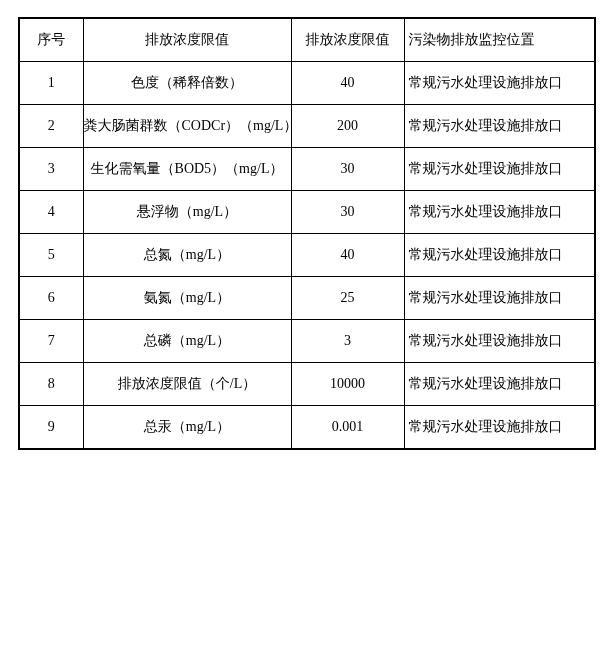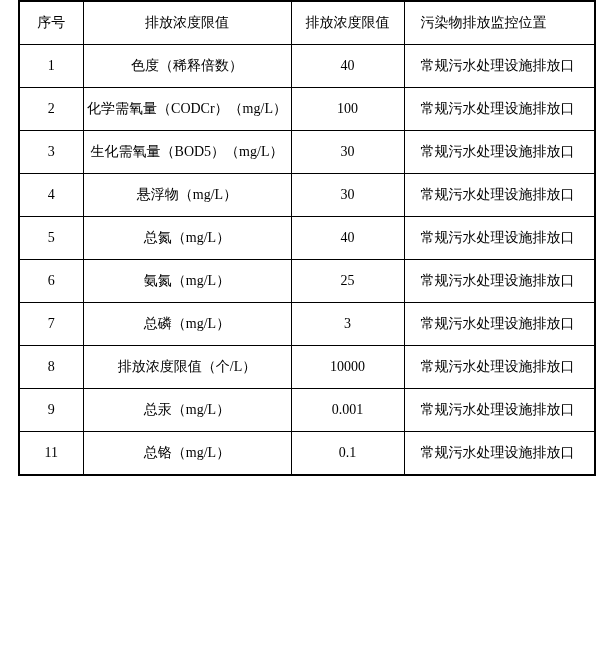--- a/index.html
+++ b/index.html
@@ -10,21 +10,21 @@
   body {
     width: 600px;
     height: 671px;
     position: relative;
     font-family: "Liberation Serif", "DejaVu Serif", serif;
     color: #000000;
   }
   .table-wrap {
     position: absolute;
     left: 18px;
-    top: 0;
+    top: 17px;
   }
   table.limits {
     border-collapse: collapse;
     table-layout: fixed;
     width: 576px;
     border: 2px solid #000000;
   }
   table.limits th,
   table.limits td {
     border: 1px solid #000000;
@@ -34,21 +34,21 @@
     text-align: center;
     vertical-align: middle;
     padding: 0;
     overflow: hidden;
     white-space: nowrap;
     background: #ffffff;
   }
   table.limits th.c-location,
   table.limits td.c-location {
     text-align: left;
-    padding-left: 16px;
+    padding-left: 4px;
     margin-left: 16px;
   }
   col.col-no       { width: 64px;  }
   col.col-pollutant{ width: 208px; }
   col.col-limit    { width: 113px; }
   col.col-location { width: 191px; }
 </style>
 </head>
 <body>
 
@@ -70,22 +70,22 @@
     </thead>
     <tbody>
         <tr>
           <td class="c-no">1</td>
           <td class="c-pollutant">色度（稀释倍数）</td>
           <td class="c-limit">40</td>
           <td class="c-location">常规污水处理设施排放口</td>
         </tr>
         <tr>
           <td class="c-no">2</td>
-          <td class="c-pollutant">化学需氧量（CODCr）（mg/L）</td>
-          <td class="c-limit">100</td>
+          <td class="c-pollutant">粪大肠菌群数（CODCr）（mg/L）</td>
+          <td class="c-limit">200</td>
           <td class="c-location">常规污水处理设施排放口</td>
         </tr>
         <tr>
           <td class="c-no">3</td>
           <td class="c-pollutant">生化需氧量（BOD5）（mg/L）</td>
           <td class="c-limit">30</td>
           <td class="c-location">常规污水处理设施排放口</td>
         </tr>
         <tr>
           <td class="c-no">4</td>
@@ -116,21 +116,15 @@
           <td class="c-pollutant">排放浓度限值（个/L）</td>
           <td class="c-limit">10000</td>
           <td class="c-location">常规污水处理设施排放口</td>
         </tr>
         <tr>
           <td class="c-no">9</td>
           <td class="c-pollutant">总汞（mg/L）</td>
           <td class="c-limit">0.001</td>
           <td class="c-location">常规污水处理设施排放口</td>
         </tr>
-        <tr>
-          <td class="c-no">11</td>
-          <td class="c-pollutant">总铬（mg/L）</td>
-          <td class="c-limit">0.1</td>
-          <td class="c-location">常规污水处理设施排放口</td>
-        </tr>
       </tbody>
   </table>
 </div>
 
 </body></html>

